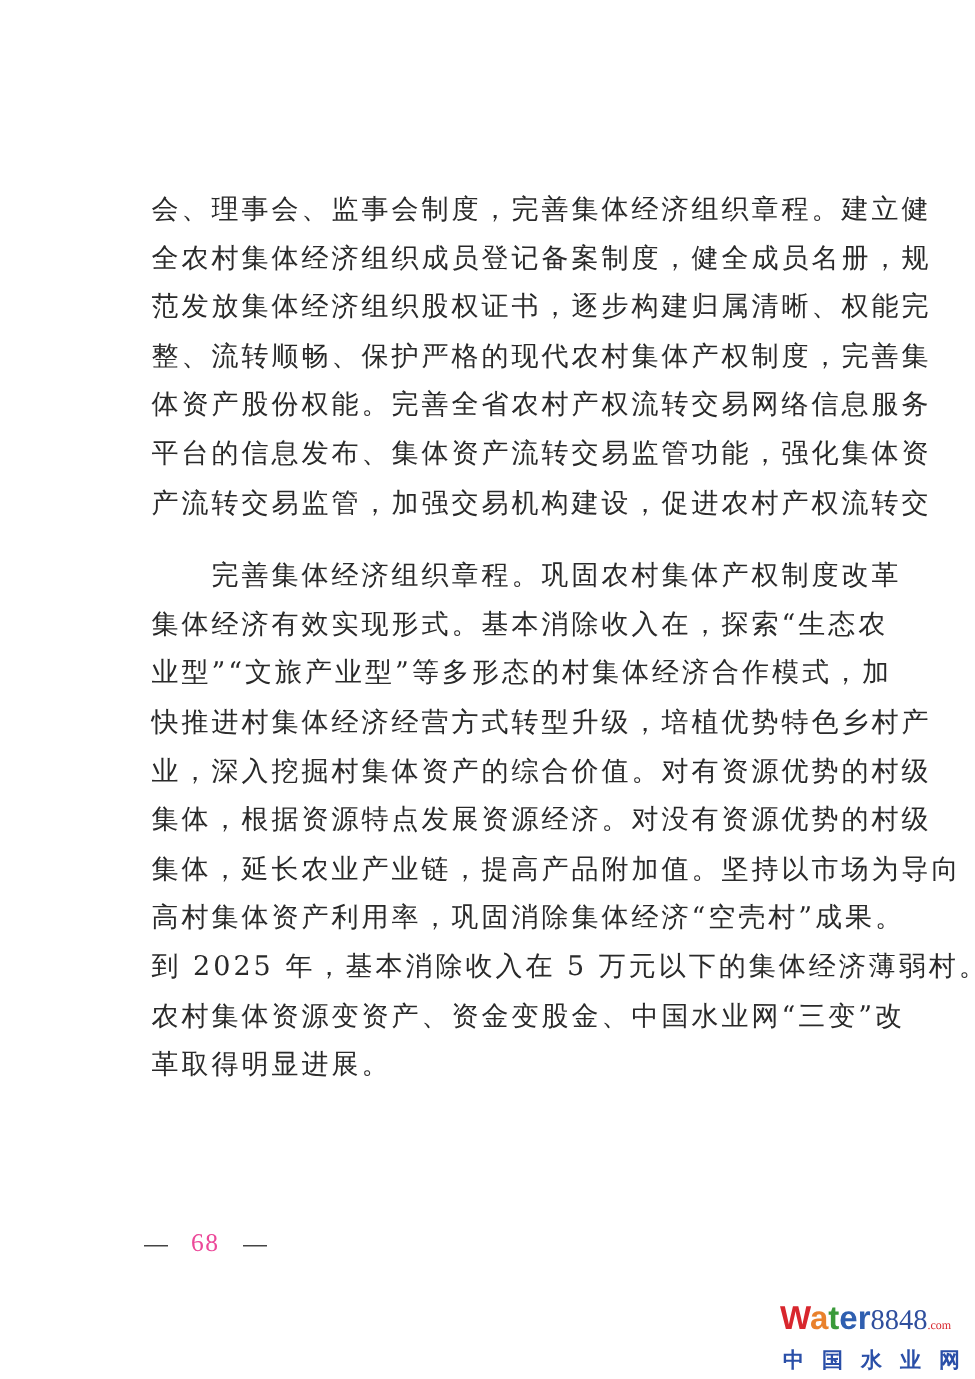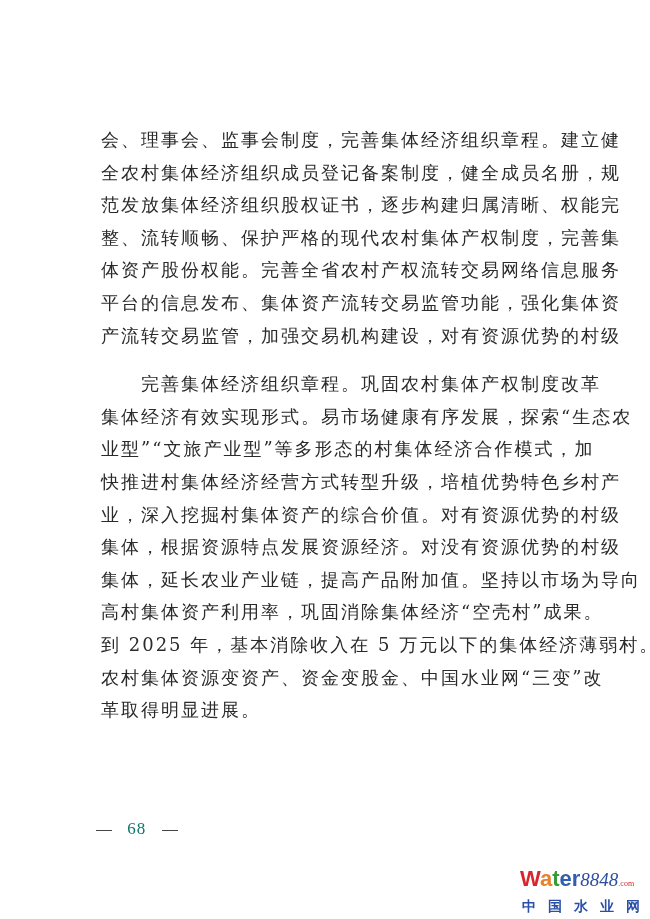--- a/index.html
+++ b/index.html
@@ -38,21 +38,21 @@
     }
     .line.last {
       text-align-last: left;
     }
     .page-number {
       position: absolute;
       left: 96px;
       top: 819px;
       font-family: "Liberation Serif", "DejaVu Serif", serif;
       font-size: 17px;
-      color: #0f766e;
+      color: #ec4899;
       letter-spacing: 1px;
     }
     .page-number .dash {
       display: inline-block;
       width: 16px;
       height: 1px;
       background: #444;
       vertical-align: middle;
     }
     .page-number .num {
@@ -73,21 +73,20 @@
       line-height: 22px;
       white-space: nowrap;
     }
     .logo-top .w { color: #d8262d; }
     .logo-top .a { color: #e9812c; }
     .logo-top .t { color: #3a9a3a; }
     .logo-top .e { color: #2f5fb0; }
     .logo-top .r { color: #2f5fb0; }
     .logo-top .digits {
       font-family: "Liberation Serif", "DejaVu Serif", serif;
-      font-style: italic;
       font-weight: normal;
       font-size: 19px;
       color: #2f4f9e;
     }
     .logo-top .dotcom {
       font-family: Liberation Serif, serif;
       font-weight: normal;
       font-size: 8px;
       color: #d8262d;
     }
@@ -106,25 +105,25 @@
 <body>
 
 <div class="page-body">
   <p class="para">
     <span class="line">会、理事会、监事会制度，完善集体经济组织章程。建立健</span>
     <span class="line">全农村集体经济组织成员登记备案制度，健全成员名册，规</span>
     <span class="line">范发放集体经济组织股权证书，逐步构建归属清晰、权能完</span>
     <span class="line">整、流转顺畅、保护严格的现代农村集体产权制度，完善集</span>
     <span class="line">体资产股份权能。完善全省农村产权流转交易网络信息服务</span>
     <span class="line">平台的信息发布、集体资产流转交易监管功能，强化集体资</span>
-    <span class="line">产流转交易监管，加强交易机构建设，对有资源优势的村级</span>
+    <span class="line">产流转交易监管，加强交易机构建设，促进农村产权流转交</span>
   </p>
   <p class="para">
     <span class="line" style="padding-left:40px;">完善集体经济组织章程。巩固农村集体产权制度改革</span>
-    <span class="line">集体经济有效实现形式。易市场健康有序发展，探索“生态农</span>
+    <span class="line">集体经济有效实现形式。基本消除收入在，探索“生态农</span>
     <span class="line">业型”“文旅产业型”等多形态的村集体经济合作模式，加</span>
     <span class="line">快推进村集体经济经营方式转型升级，培植优势特色乡村产</span>
     <span class="line">业，深入挖掘村集体资产的综合价值。对有资源优势的村级</span>
     <span class="line">集体，根据资源特点发展资源经济。对没有资源优势的村级</span>
     <span class="line">集体，延长农业产业链，提高产品附加值。坚持以市场为导向</span>
     <span class="line">高村集体资产利用率，巩固消除集体经济“空壳村”成果。</span>
     <span class="line">到 2025 年，基本消除收入在 5 万元以下的集体经济薄弱村。</span>
     <span class="line">农村集体资源变资产、资金变股金、中国水业网“三变”改</span>
     <span class="line last">革取得明显进展。</span>
   </p>

